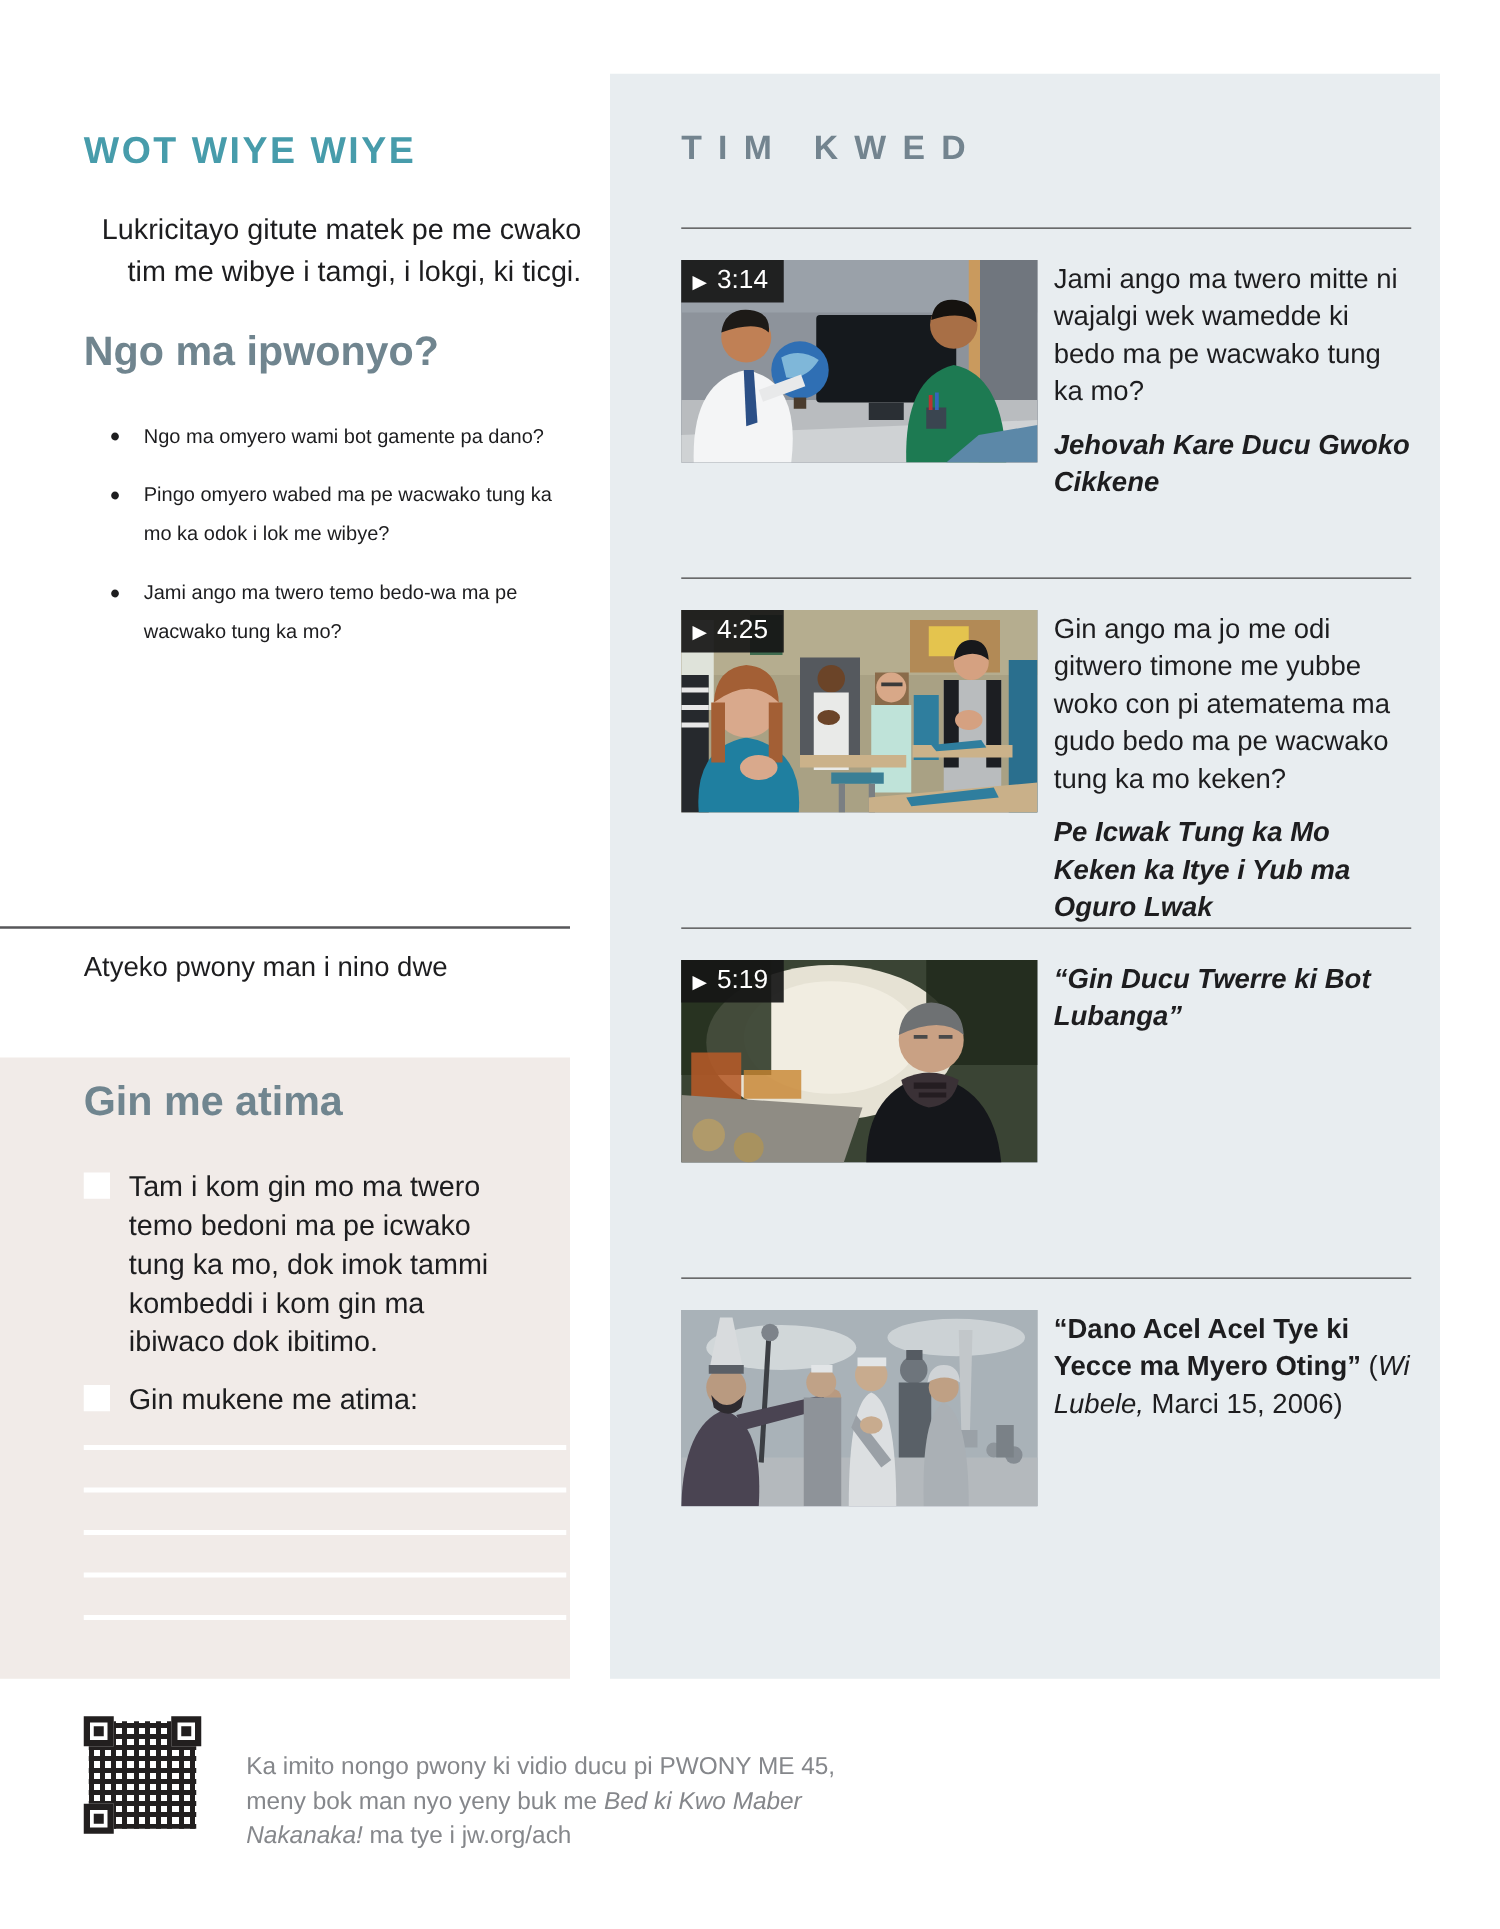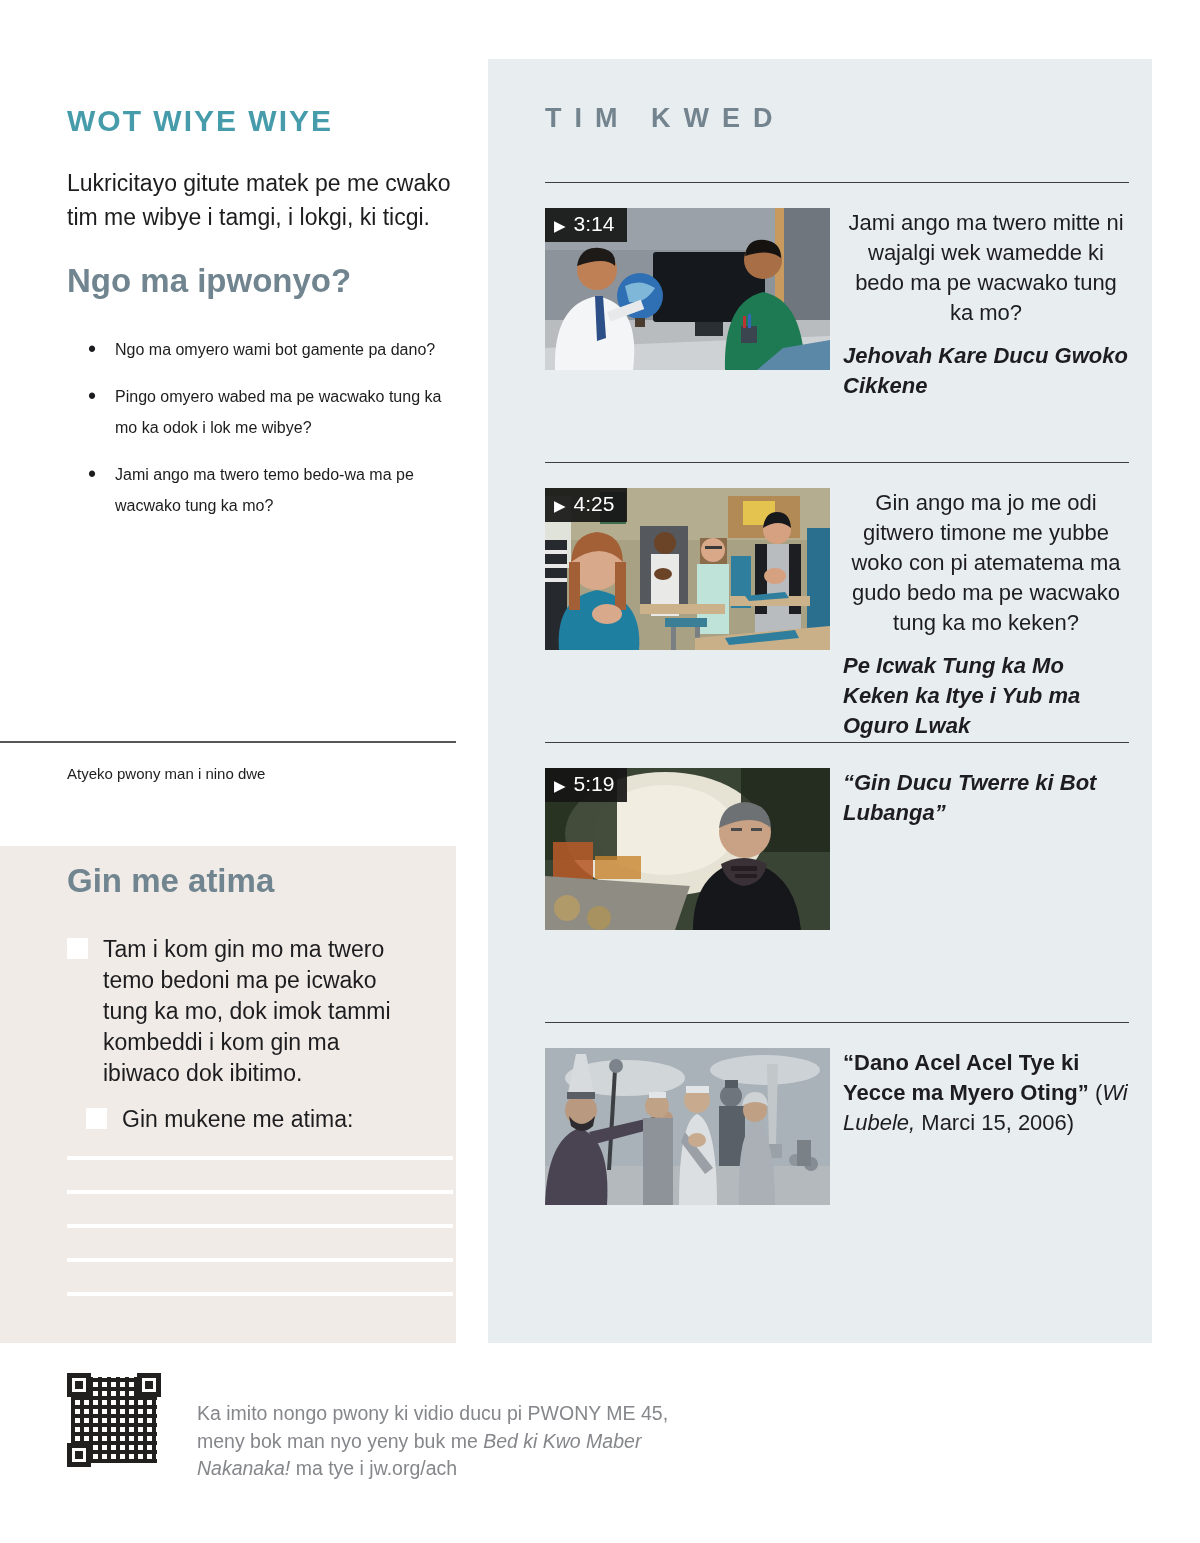--- a/index.html
+++ b/index.html
@@ -10,54 +10,54 @@
   }
   .page{position:absolute;inset:0;overflow:hidden;}
 
   
   .h-teal{
     position:absolute;left:67px;top:104px;margin:0;
     font-size:30px;font-weight:bold;letter-spacing:2px;color:#479cab;
   }
   .intro{
     position:absolute;left:67px;top:166px;width:398px;margin:0;
-    font-size:23px;line-height:34px;
+    font-size:23px;line-height:34px;text-align:right;
   }
   .h-slate{
     margin:0;font-size:33px;font-weight:bold;color:#70858f;
   }
   #learn-title{position:absolute;left:67px;top:262px;}
   .bullets{
     position:absolute;left:88px;top:334px;width:378px;margin:0;padding:0;list-style:none;
   }
   .bullets li{
     position:relative;padding-left:27px;font-size:16px;line-height:31px;margin-bottom:16px;
   }
   .bullets li::before{
     content:"\2022";position:absolute;left:0;top:0;font-size:23px;
   }
   .hr-left{
     position:absolute;left:0;top:741px;width:456px;height:2px;background:#57575a;
   }
   .reminder{
-    position:absolute;left:67px;top:758px;margin:0;font-size:15px;line-height:31px;
+    position:absolute;left:67px;top:758px;margin:0;font-size:22px;line-height:31px;
   }
   .action-box{
     position:absolute;left:0;top:846px;width:456px;height:497px;background:#f1ebe8;text-decoration:underline;
   }
   .ab-title{position:absolute;left:67px;top:16px;}
   .ab-item{
     position:absolute;left:67px;width:352px;padding-left:36px;box-sizing:border-box;
     font-size:23px;line-height:31px;
   }
   .ab-item .checkbox{
     position:absolute;left:0;top:4px;width:21px;height:21px;background:#ffffff;
   }
   .ab-item1{top:88px;}
-  .ab-item2{top:258px;margin-left:19px;}
+  .ab-item2{top:258px;}
   .ab-lines{position:absolute;left:67px;top:310px;width:386px;}
   .wline{height:4px;background:#ffffff;margin-bottom:30px;}
 
   .qr{
     position:absolute;left:67px;top:1373px;width:94px;height:94px;background:#fff;
   }
   .qr .noise{
     position:absolute;left:4px;top:4px;right:4px;bottom:4px;
     background:
       repeating-linear-gradient(0deg,#221f1f 0 4px,transparent 4px 9px),
@@ -92,21 +92,21 @@
   .entry-inner{display:flex;padding-top:25px;gap:13px;}
   .thumb{position:relative;width:285px;flex:none;background:#9aa0a6;}
   .thumb svg{display:block;width:100%;height:100%;}
   .badge{
     position:absolute;left:0;top:0;display:flex;align-items:center;gap:8px;
     background:rgba(22,22,22,0.92);color:#ffffff;
     font-size:21px;padding:4px 13px 6px 9px;
   }
   .badge .tri{font-size:15px;line-height:1;padding-top:2px;}
   .etext{width:293px;font-size:22px;line-height:30px;}
-  .equestion{margin:0 0 13px 0;text-align:center;}
+  .equestion{margin:0 0 13px 0;}
   .etitle{margin:0;font-weight:bold;font-style:italic;}
   .etitle4{margin:0;}
   .etitle4 .tb{font-weight:bold;}
   .etitle4 .ti{font-style:italic;}
   .t162{height:162px;}
   .t157{height:157px;}
 </style>
 </head>
 <body>
 

